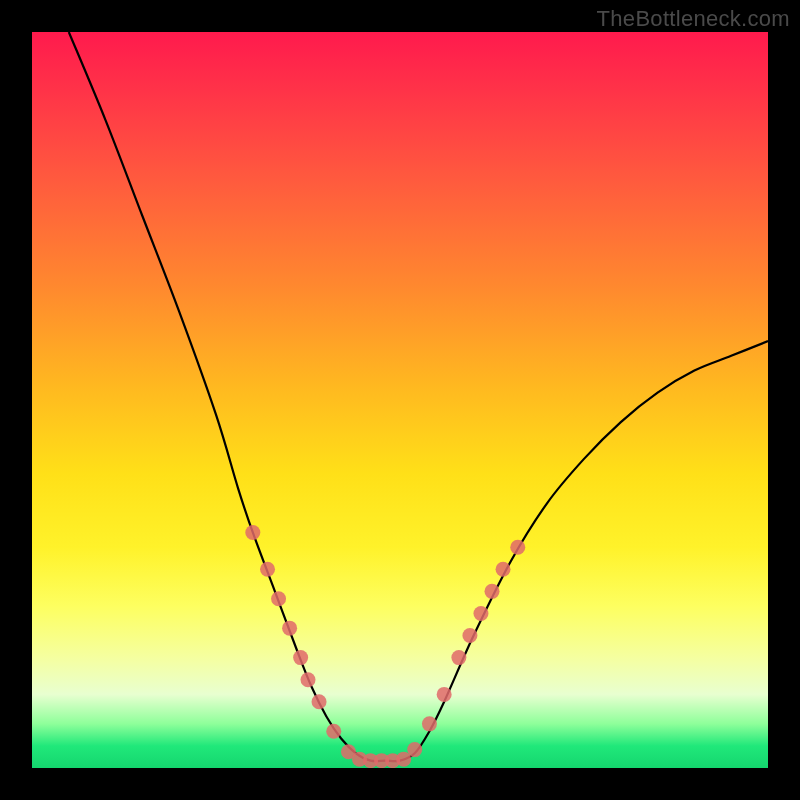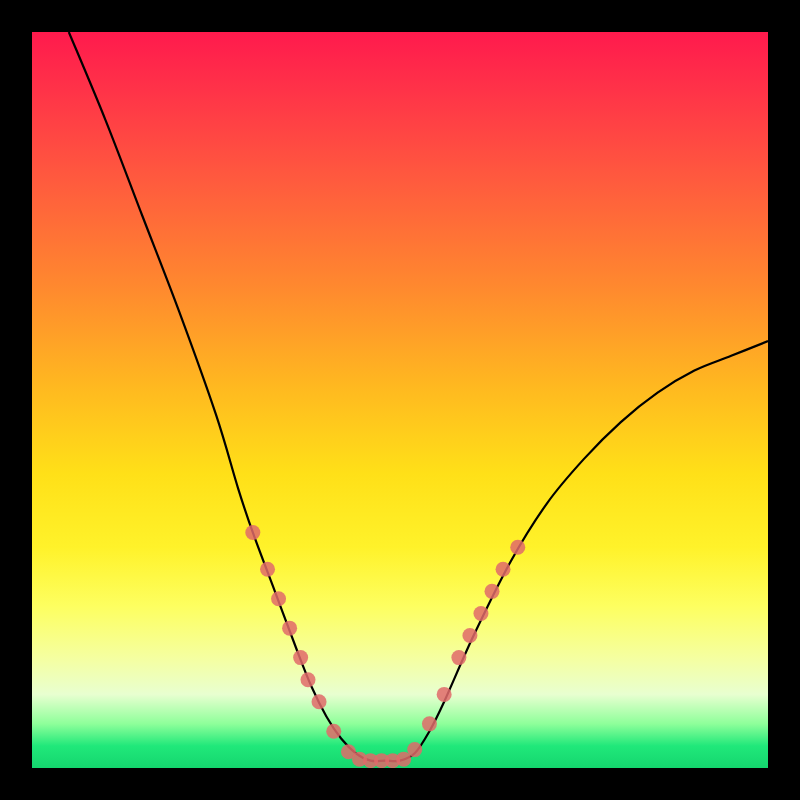--- a/index.html
+++ b/index.html
@@ -56,20 +56,21 @@
     top: 0;
     left: 0;
     width: 736px;
     height: 736px;
   }
 </style>
 </head>
 <body>
 
 <div class="frame">
+  <div class="watermark">TheBottleneck.com</div>
   <div class="plot">
     <svg class="curve" viewBox="0 0 736 736" preserveAspectRatio="none">
       <g id="curve-path-group">
           <path d="M 36.800000000000004 0 C 42.93333333333334 14.720000000000008 61.33333333333334 57.65333333333338 73.60000000000001 88.32000000000005 C 85.86666666666667 118.98666666666672 98.13333333333333 152.10666666666668 110.39999999999999 184 C 122.66666666666666 215.89333333333332 134.93333333333334 246.56 147.20000000000002 279.68 C 159.4666666666667 312.8 174.18666666666667 353.28000000000003 184 382.72 C 193.81333333333333 412.16 199.9466666666667 436.6933333333333 206.08 456.32 C 212.21333333333334 475.94666666666666 214.66666666666666 483.3066666666667 220.79999999999998 500.48 C 226.9333333333333 517.6533333333333 235.52000000000004 539.7333333333333 242.88000000000002 559.36 C 250.24 578.9866666666667 258.82666666666665 602.2933333333333 264.96 618.24 C 271.0933333333333 634.1866666666667 274.7733333333333 644 279.68 655.04 C 284.5866666666667 666.0799999999999 289.49333333333334 675.8933333333333 294.40000000000003 684.48 C 299.30666666666673 693.0666666666667 304.21333333333337 700.4266666666666 309.12 706.56 C 314.02666666666664 712.6933333333333 318.9333333333333 717.5999999999999 323.84 721.28 C 328.74666666666667 724.96 333.6533333333333 727.4133333333333 338.56 728.64 C 343.4666666666667 729.8666666666667 348.37333333333333 728.64 353.28 728.64 C 358.1866666666666 728.64 363.0933333333333 729.8666666666667 368 728.64 C 372.9066666666667 727.4133333333333 377.81333333333333 726.1866666666666 382.72 721.28 C 387.6266666666667 716.3733333333333 392.5333333333334 707.7866666666667 397.44000000000005 699.2 C 402.3466666666667 690.6133333333333 404.80000000000007 685.7066666666667 412.16 669.76 C 419.52 653.8133333333333 430.55999999999995 626.8266666666666 441.59999999999997 603.52 C 452.64 580.2133333333334 466.1333333333334 552 478.40000000000003 529.92 C 490.6666666666667 507.84 502.9333333333333 488.21333333333337 515.1999999999999 471.04 C 527.4666666666666 453.8666666666667 539.7333333333333 440.37333333333333 552 426.88 C 564.2666666666667 413.38666666666666 576.5333333333334 401.12000000000006 588.8000000000001 390.08000000000004 C 601.0666666666667 379.04 613.3333333333334 369.2266666666667 625.6 360.64 C 637.8666666666667 352.0533333333333 650.1333333333333 344.69333333333327 662.4 338.55999999999995 C 674.6666666666666 332.4266666666666 686.9333333333333 328.7466666666666 699.1999999999999 323.84 C 711.4666666666666 318.93333333333334 729.8666666666667 311.5733333333333 736 309.12" fill="none" stroke="#000000" stroke-width="2.2"></path>
         </g>
       <g id="marker-group">
           <circle cx="220.79999999999998" cy="500.48" r="7.5" fill="#e06a6a" fill-opacity="0.85"></circle>
           <circle cx="235.52" cy="537.28" r="7.5" fill="#e06a6a" fill-opacity="0.85"></circle>
           <circle cx="246.56" cy="566.72" r="7.5" fill="#e06a6a" fill-opacity="0.85"></circle>
           <circle cx="257.59999999999997" cy="596.16" r="7.5" fill="#e06a6a" fill-opacity="0.85"></circle>

